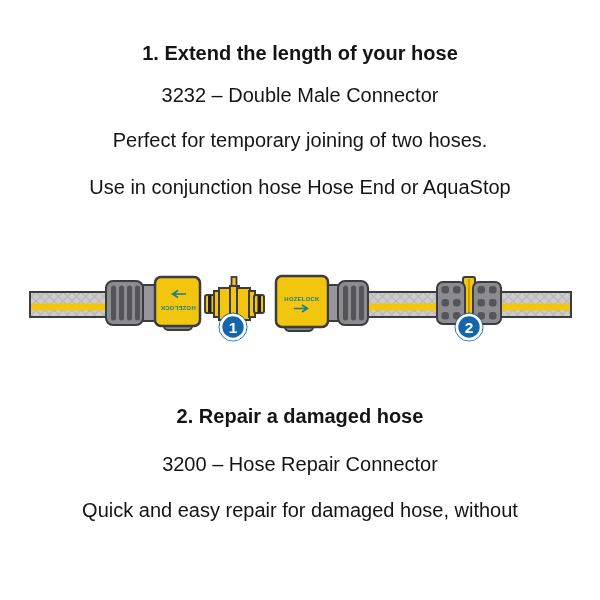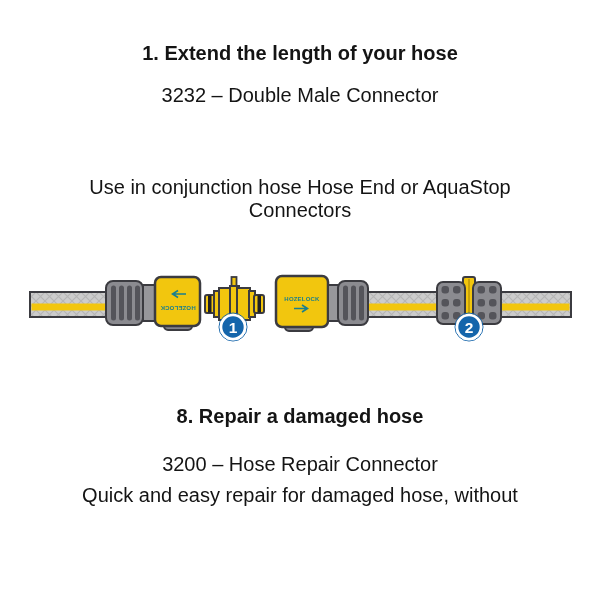--- a/index.html
+++ b/index.html
@@ -24,39 +24,39 @@
     font-size: 20px;
     line-height: 23px;
   }
   .heading { font-weight: bold; }
   .s1-heading { top: 34px; margin-top: 8px; }
   .s1-product { top: 84px; }
   .s1-desc1   { top: 129px; }
   .s1-desc2   { top: 176px; }
   .s2-heading { top: 405px; }
   .s2-product { top: 453px; }
-  .s2-desc1   { top: 484px; }
+  .s2-desc1   { top: 499px; }
   .figure {
     position: absolute;
     top: 256px;
     left: 0;
     width: 600px;
     height: 110px;
   }
 </style>
 </head>
 <body>
 
 <div class="page">
 
   <div class="txt heading s1-heading">1. Extend the length of your hose</div>
   <div class="txt s1-product">3232 – Double Male Connector</div>
+  <div class="txt s1-desc1">Perfect for temporary joining of two hoses.</div>
   <div class="txt s1-desc2">
     <div>Use in conjunction hose Hose End or AquaStop</div>
-    <div>Connectors</div>
   </div>
 
   <div class="figure">
     <svg width="600" height="110" viewBox="0 0 600 110" xmlns="http://www.w3.org/2000/svg">
       <defs>
         <pattern id="hosePat" width="9" height="9" patternUnits="userSpaceOnUse">
           <rect width="9" height="9" fill="#cccccc"></rect>
           <path d="M0,9 L9,0 M0,0 L9,9" stroke="#b5b5b5" stroke-width="1.1"></path>
         </pattern>
       </defs>
@@ -135,19 +135,19 @@
       </g>
 
       <g>
         <circle cx="469" cy="71" r="14" fill="none" stroke="#1465ab" stroke-width="1"></circle>
         <circle cx="469" cy="71" r="12" fill="#1465ab" stroke="#ffffff" stroke-width="2.6"></circle>
         <text x="469" y="76.5" text-anchor="middle" font-size="15.5" font-weight="bold" fill="#ffffff">2</text>
       </g>
     </svg>
   </div>
 
-  <div class="txt heading s2-heading">8. Repair a damaged hose</div>
+  <div class="txt heading s2-heading">2. Repair a damaged hose</div>
   <div class="txt s2-product">3200 – Hose Repair Connector</div>
   <div class="txt s2-desc1">
     <div>Quick and easy repair for damaged hose, without</div>
   </div>
 
 </div>
 
 </body></html>

